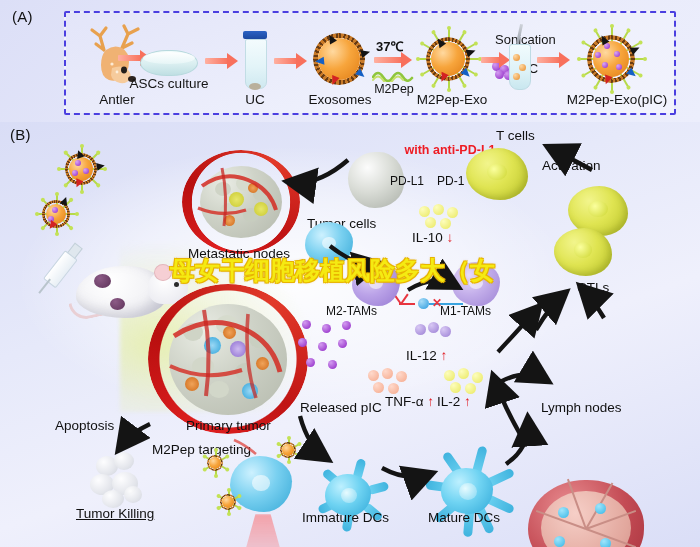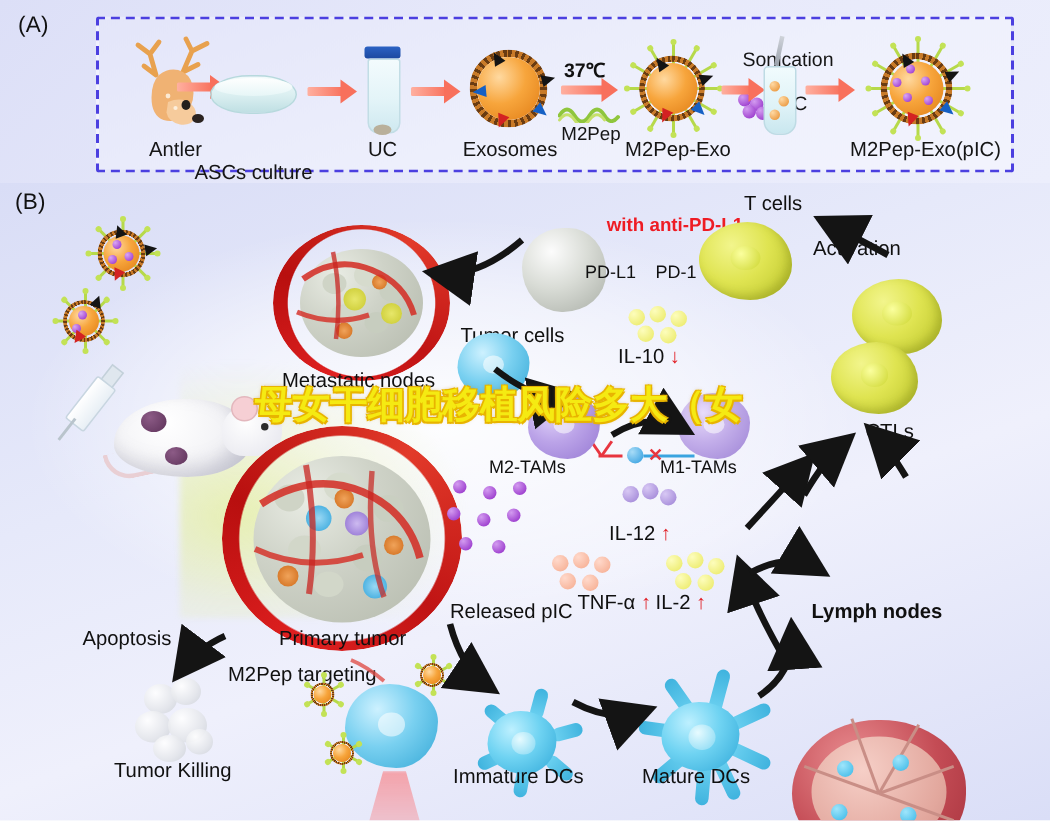--- a/index.html
+++ b/index.html
@@ -368,21 +368,21 @@
 
     <div class="a-arrow" style="left:118px;top:58px;width:34px;">
       <div class="shaft" style="width:24px;"></div>
         <div class="head" style="left:22px;"></div>
     </div>
 
     <div id="dish">
       <div class="body"></div>
         <div class="lid"></div>
     </div>
-    <div class="a-label" style="left:113px;top:76px;width:112px;margin-top:31px;">ASCs culture</div>
+    <div class="a-label" style="left:113px;top:76px;width:112px;">ASCs culture</div>
 
     <div class="a-arrow" style="left:205px;top:61px;width:34px;">
       <div class="shaft" style="width:24px;"></div>
         <div class="head" style="left:22px;"></div>
     </div>
 
     <div id="tube">
       <div class="cap"></div>
         <div class="glass"></div>
         <div class="pellet"></div>
@@ -671,21 +671,21 @@
       <div class="seg" style="transform:rotate(250deg);"></div>
       <div class="seg" style="transform:rotate(300deg);"></div>
       <div class="seg" style="transform:rotate(340deg);"></div>
       <div class="seg" style="transform:rotate(20deg);"></div>
       <div class="blue" style="left:26%;top:28%;"></div>
       <div class="blue" style="left:58%;top:24%;"></div>
       <div class="blue" style="left:22%;top:58%;"></div>
       <div class="blue" style="left:62%;top:60%;"></div>
 
     </div>
-    <div class="b-label" style="left:541px;top:278px;font-weight:bold;">Lymph nodes</div>
+    <div class="b-label" style="left:541px;top:278px;">Lymph nodes</div>
 
     <div class="tumorMass" style="left:148px;top:162px;width:160px;height:150px;">
       <div class="vessel"></div>
       <div class="inner" style="inset:13%;">
         <div class="dotc" style="left:12%;top:18%;width:20px;height:18px;background:#cfd4c6;"></div>
         <div class="dotc" style="left:40%;top:10%;width:22px;height:19px;background:#d6dbcd;"></div>
         <div class="dotc" style="left:68%;top:24%;width:20px;height:18px;background:#c9cfc1;"></div>
         <div class="dotc" style="left:20%;top:48%;width:22px;height:19px;background:#d2d7c9;"></div>
         <div class="dotc" style="left:56%;top:54%;width:20px;height:18px;background:#c7cdbf;"></div>
         <div class="dotc" style="left:34%;top:70%;width:20px;height:17px;background:#d2d7c9;"></div>
@@ -757,21 +757,21 @@
 
     <div class="b-label" style="left:55px;top:296px;">Apoptosis</div>
     <div id="apoptotic" style="left:88px;top:330px;">
       <div style="left:8px;top:4px;width:22px;height:20px;"></div>
       <div style="left:26px;top:0;width:20px;height:18px;"></div>
       <div style="left:2px;top:22px;width:24px;height:21px;"></div>
       <div style="left:24px;top:20px;width:26px;height:23px;"></div>
       <div style="left:14px;top:38px;width:22px;height:18px;"></div>
       <div style="left:36px;top:34px;width:18px;height:17px;"></div>
     </div>
-    <div class="b-label" style="left:76px;top:384px;">Tumor Killing</div>
+    <div class="b-label" style="left:76px;top:384px;text-decoration:underline;">Tumor Killing</div>
 
     <div class="dcell" style="left:312px;top:338px;width:72px;height:70px;">
       <div class="arm" style="transform:rotate(10deg) translateY(16px);"></div>
       <div class="arm" style="transform:rotate(65deg) translateY(16px);"></div>
       <div class="arm" style="transform:rotate(130deg) translateY(16px);"></div>
       <div class="arm" style="transform:rotate(195deg) translateY(16px);"></div>
       <div class="arm" style="transform:rotate(255deg) translateY(16px);"></div>
       <div class="arm" style="transform:rotate(310deg) translateY(16px);"></div>
       <div class="bodyd"></div>
         <div class="nucd"></div>

